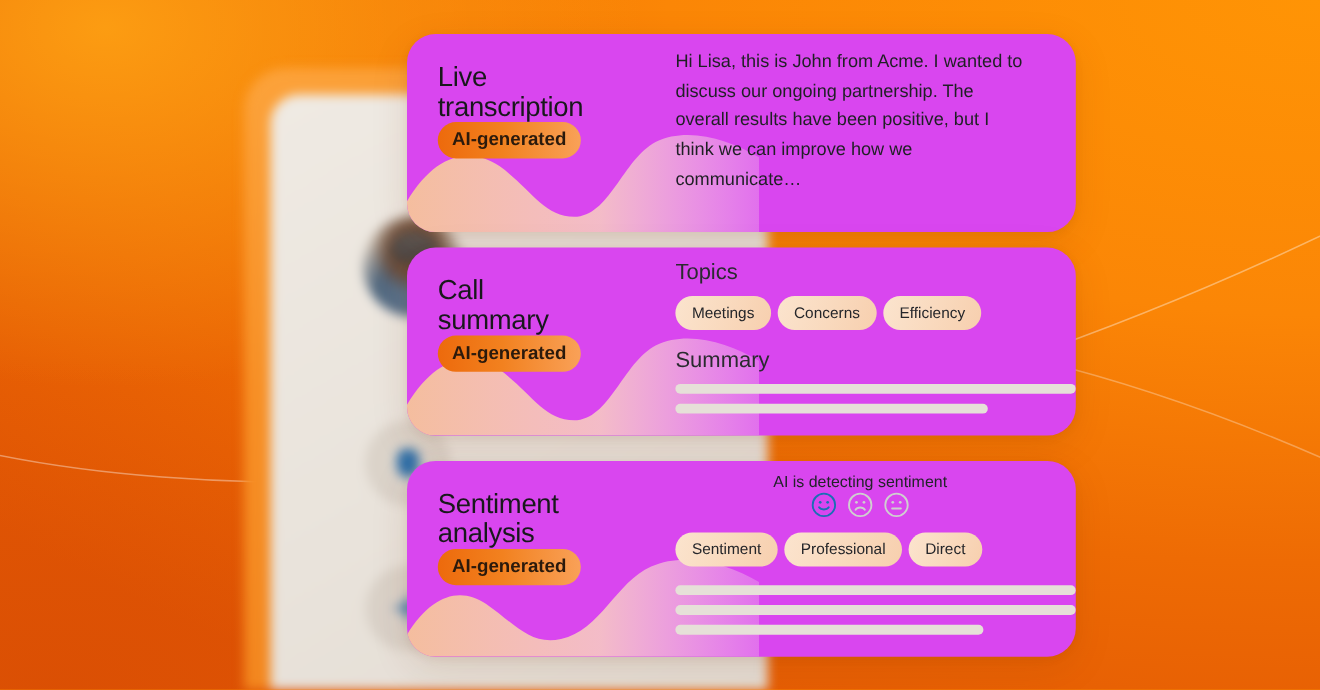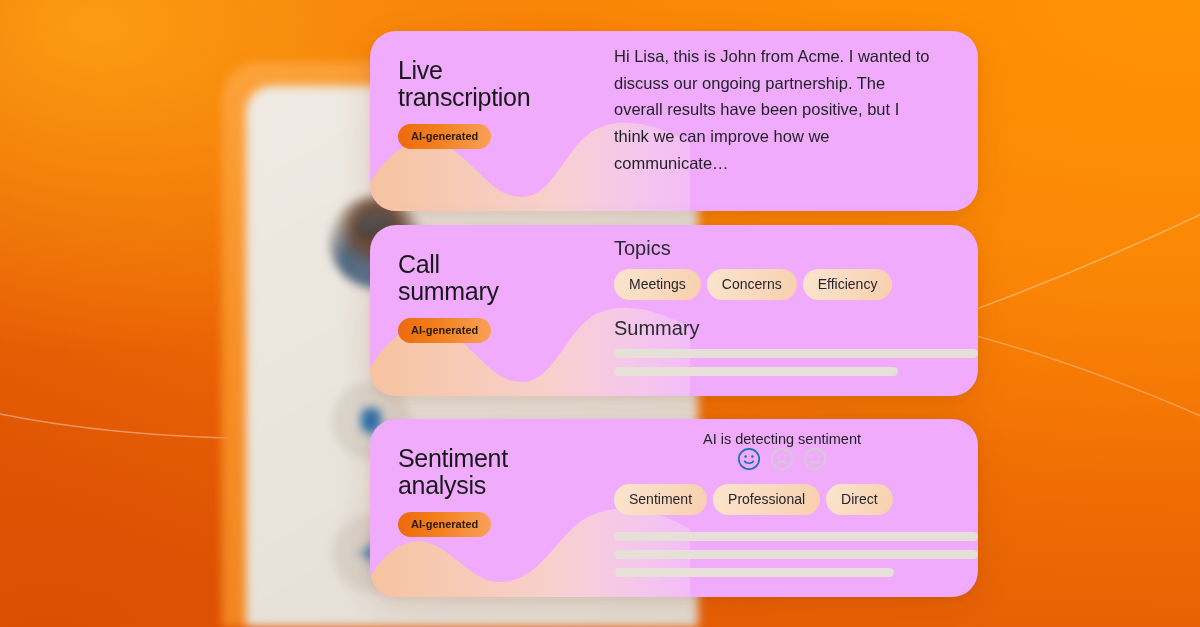--- a/index.html
+++ b/index.html
@@ -66,44 +66,44 @@
   .phone-btn-2 { left:86px; top:428px; }
   .blue-glyph { width:20px; height:26px; background:#2E6FA8; border-radius:8px 8px 10px 10px; }
   .blue-star {
     width:30px; height:30px; background:#2E6FA8;
     clip-path: polygon(50% 0%, 60% 40%, 100% 50%, 60% 60%, 50% 100%, 40% 60%, 0% 50%, 40% 40%);
   }
 
   
   .card {
     position:absolute; left:370px; width:608px;
-    background:#f0abfc;
+    background:#d946ef;
     border-radius:26px;
     box-shadow:0 10px 34px rgba(120,48,0,.13), 0 2px 8px rgba(120,48,0,.08);
     overflow:hidden;
     display:flex;
   }
   .card-1 { top:31px;  height:180px; }
   .card-2 { top:225px; height:171px; }
   .card-3 { top:419px; height:178px; }
 
   .wave { position:absolute; left:0; bottom:0; width:320px; height:auto; pointer-events:none; }
 
   .card-left {
     position:relative; width:244px; flex:0 0 244px;
     padding:26px 0 0 28px; z-index:2;
   }
   .card-title {
     font-size:25px; line-height:1.07; font-weight:400;
     color:#18181B; letter-spacing:-.3px; white-space:pre-line;
   }
   .badge {
-    display:inline-block; margin-top:13px;
+    display:inline-block; 
     padding:6px 13px 7px; border-radius:999px;
-    font-size:11px; font-weight:700; color:#2B1A0C;
+    font-size:17px; font-weight:700; color:#2B1A0C;
     background:linear-gradient(90deg,#ED6A0C 0%,#F2811F 45%,#F9A158 100%);
   }
 
   .card-right { position:relative; z-index:2; padding-top:12px; flex:1; }
 
   .transcript {
     font-size:16.5px; line-height:1.62; color:#1F2024; max-width:320px;
   }
 
   .section-label {

